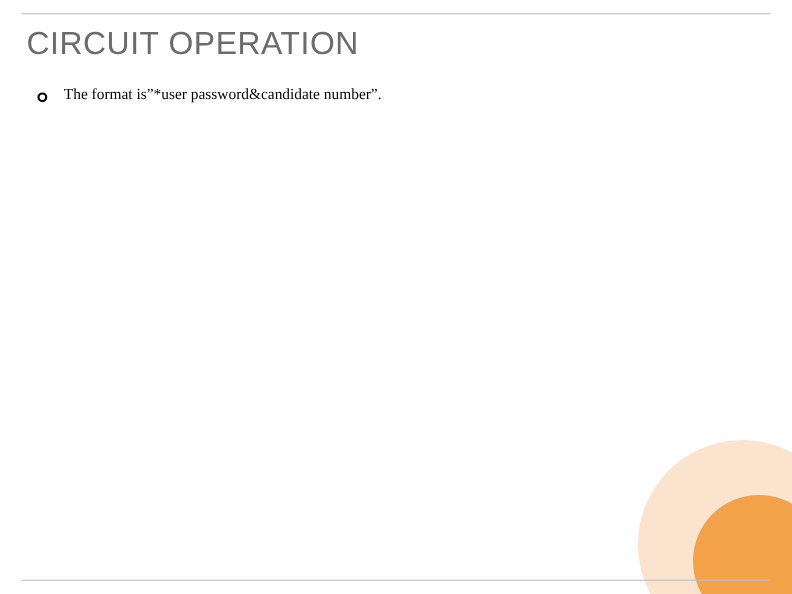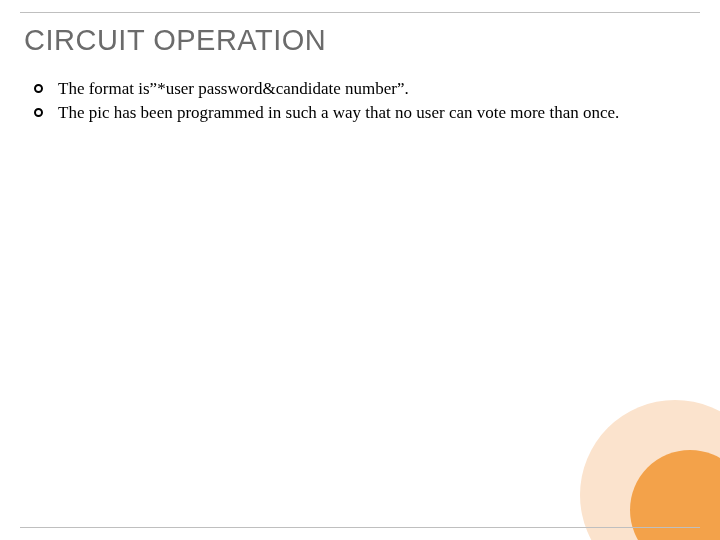--- a/index.html
+++ b/index.html
@@ -40,21 +40,21 @@
     font-size: 29px;
     letter-spacing: 0.5px;
     color: #6b6b6b;
     font-weight: 400;
   }
   .body {
     position: absolute;
     left: 32px;
     top: 78px;
     right: 40px;
-    font-size: 17px;
+    font-size: 14px;
     line-height: 1.28;
     color: #000000;
   }
   ul.bullets {
     list-style: none;
     padding: 0;
     margin: 0;
   }
   ul.bullets > li {
     position: relative;
@@ -96,21 +96,20 @@
 <body>
 
 <div class="slide">
   <div class="rule-top"></div>
 
   <div class="title">CIRCUIT OPERATION</div>
 
   <div class="body">
     <ul class="bullets">
       <li><span>The format is”*user password&amp;candidate number”.</span></li>
-      <li><span>The pic has been programmed in such a way that no user can vote more than once.</span></li>
     </ul>
   </div>
 
   <div class="corner-circle-outer"></div>
   <div class="corner-circle-inner"></div>
 
   <div class="rule-bottom"></div>
 </div>
 
 </body></html>

